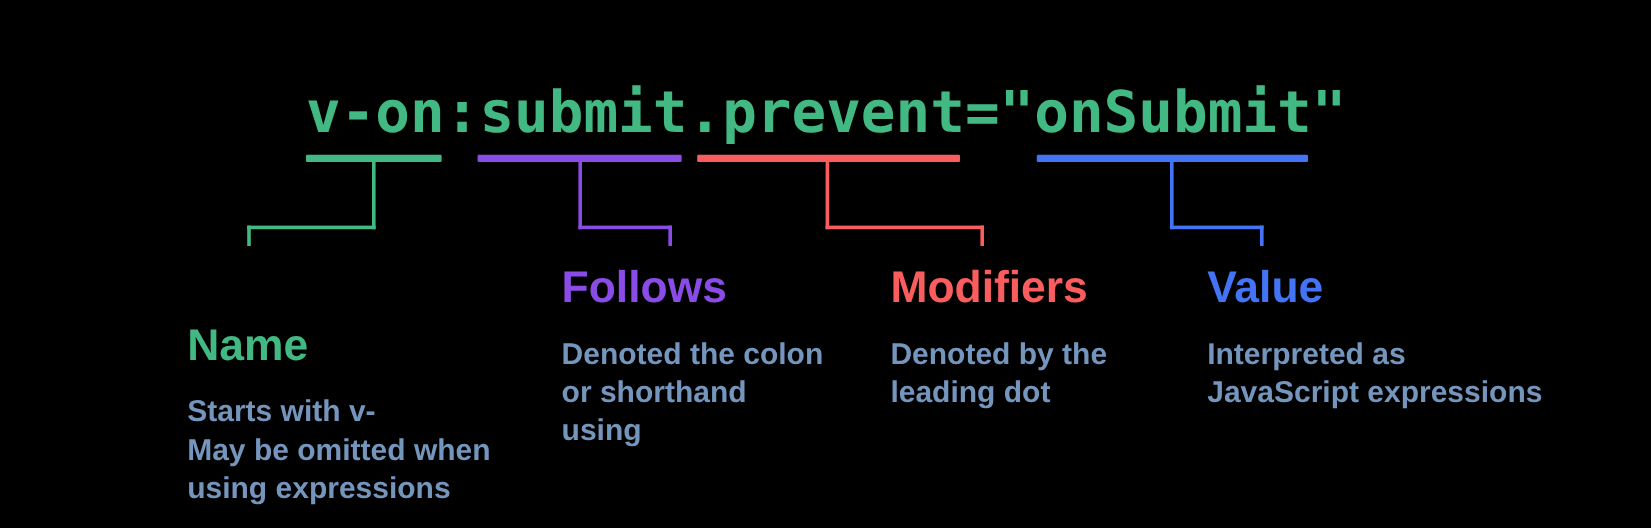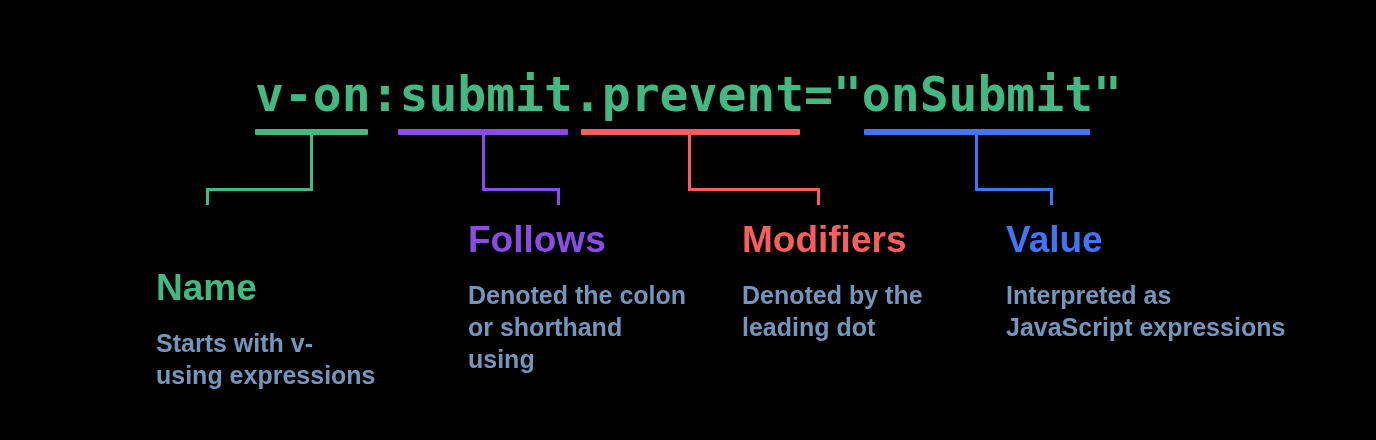--- a/index.html
+++ b/index.html
@@ -98,20 +98,21 @@
   <div class="code-line" style="color: rgb(66, 184, 131);">v-on:submit.prevent="onSubmit"</div>
 
   <div class="seg seg-name">
     <div class="bar" style="background-color: rgb(66, 184, 131);"></div>
     <div class="stem1" style="background-color: rgb(66, 184, 131);"></div>
     <div class="elbow" style="background-color: rgb(66, 184, 131);"></div>
     <div class="stem2" style="background-color: rgb(66, 184, 131);"></div>
     <div class="seg-label" style="color: rgb(66, 184, 131);">Name</div>
     <div class="seg-desc" style="color: rgb(116, 149, 188);">
       <div>Starts with v-</div>
+      <div>May be omitted when</div>
       <div>using expressions</div>
     </div>
   </div>
 
   <div class="seg seg-arg">
     <div class="bar" style="background-color: rgb(138, 76, 230);"></div>
     <div class="stem1" style="background-color: rgb(138, 76, 230);"></div>
     <div class="elbow" style="background-color: rgb(138, 76, 230);"></div>
     <div class="stem2" style="background-color: rgb(138, 76, 230);"></div>
     <div class="seg-label" style="color: rgb(138, 76, 230);">Follows</div>

